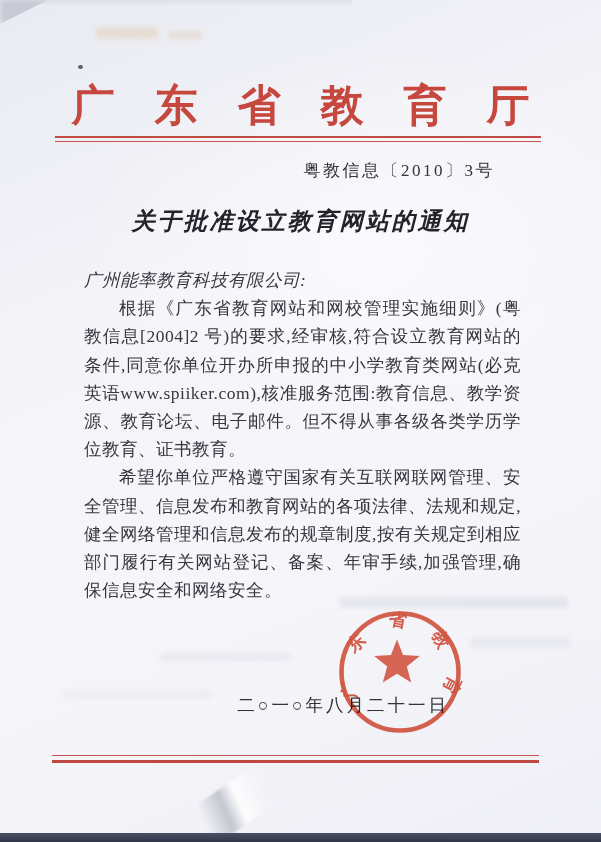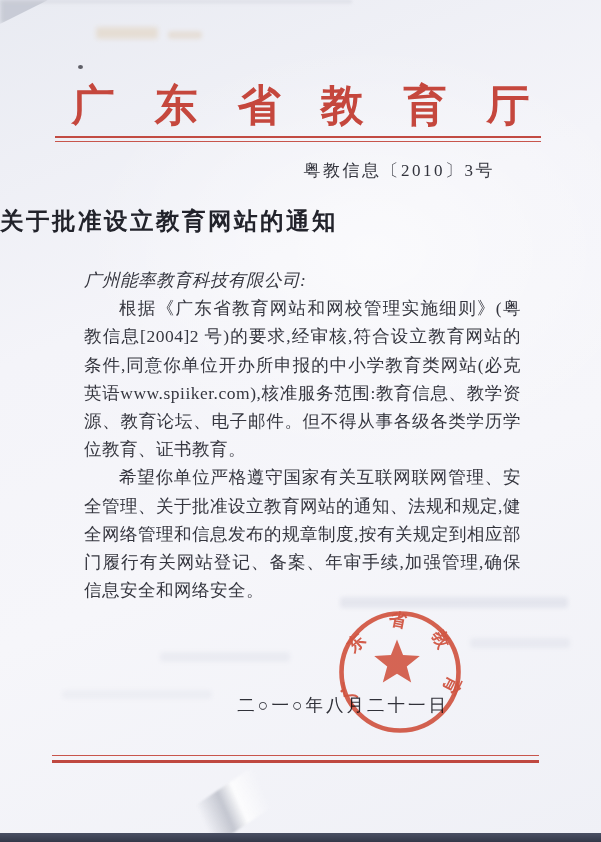--- a/index.html
+++ b/index.html
@@ -39,22 +39,22 @@
   }
   .rule-top{position:absolute;left:55px;top:136px;width:486px;height:3px;
     border-top:2.5px solid #c24b43;border-bottom:1.3px solid #c8554c;}
   .doc-number{
     position:absolute;top:159px;left:0;width:594px;box-sizing:border-box;
     text-align:right;padding-right:99px;
     font-size:17px;color:#33343d;letter-spacing:2.5px;
   }
   
   .doc-title{
-    position:absolute;left:0;top:205px;width:601px;text-align:left;
-    font-size:23.5px;font-weight:bold;color:#22232b;letter-spacing:2.5px;
+    position:absolute;left:0;top:205px;width:601px;text-align:center;
+    font-size:23.5px;font-weight:bold;color:#22232b;letter-spacing:2.5px;font-style:italic;
   }
   .body-text{
     position:absolute;left:84px;top:266px;width:437px;
     font-size:17.5px;line-height:28.2px;color:#35363f;
     letter-spacing:.5px;text-align:justify;
   }
   .body-text p{margin:0;text-indent:2em;}
   .body-text p.salutation{text-indent:0;font-style:italic;}
   
   .sign-date{
@@ -88,21 +88,21 @@
 
   <div class="org-name">广东省教育厅</div>
   <div class="rule-top"></div>
   <div class="doc-number">粤教信息〔2010〕3号</div>
 
   <div class="doc-title">关于批准设立教育网站的通知</div>
 
   <div class="body-text">
     <p class="salutation">广州能率教育科技有限公司:</p>
     <p>根据《广东省教育网站和网校管理实施细则》(粤教信息[2004]2 号)的要求,经审核,符合设立教育网站的条件,同意你单位开办所申报的中小学教育类网站(必克英语www.spiiker.com),核准服务范围:教育信息、教学资源、教育论坛、电子邮件。但不得从事各级各类学历学位教育、证书教育。</p>
-    <p>希望你单位严格遵守国家有关互联网联网管理、安全管理、关于批准设立教育网站的通知、法规和规定,健全网络管理和信息发布的规章制度,按有关规定到相应部门履行有关网站登记、备案、年审手续,加强管理,确保信息安全和网络安全。</p>
+    <p>希望你单位严格遵守国家有关互联网联网管理、安全管理、信息发布和教育网站的各项法律、法规和规定,健全网络管理和信息发布的规章制度,按有关规定到相应部门履行有关网站登记、备案、年审手续,加强管理,确保信息安全和网络安全。</p>
   </div>
 
   <div class="sign-date">二○一○年八月二十一日</div>
 
   <svg class="seal" viewBox="-64 -64 128 128">
     <circle cx="0" cy="0" r="58.5" fill="none" stroke="#d84a33" stroke-width="4.6" opacity="0.93"></circle>
     <polygon fill="#d84a33" opacity="0.9" points="-3,-32.5 3.05,-16.9 19.8,-16.1 6.8,-5.6 11.2,10.6 -3,1.7 -17.2,10.6 -12.8,-5.6 -25.8,-16.1 -9.05,-16.9"></polygon>
     <defs>
       <path id="sealArc" d="M -38.2 26.8 A 46 46 0 1 1 38.2 26.8" fill="none"></path>
     </defs>

